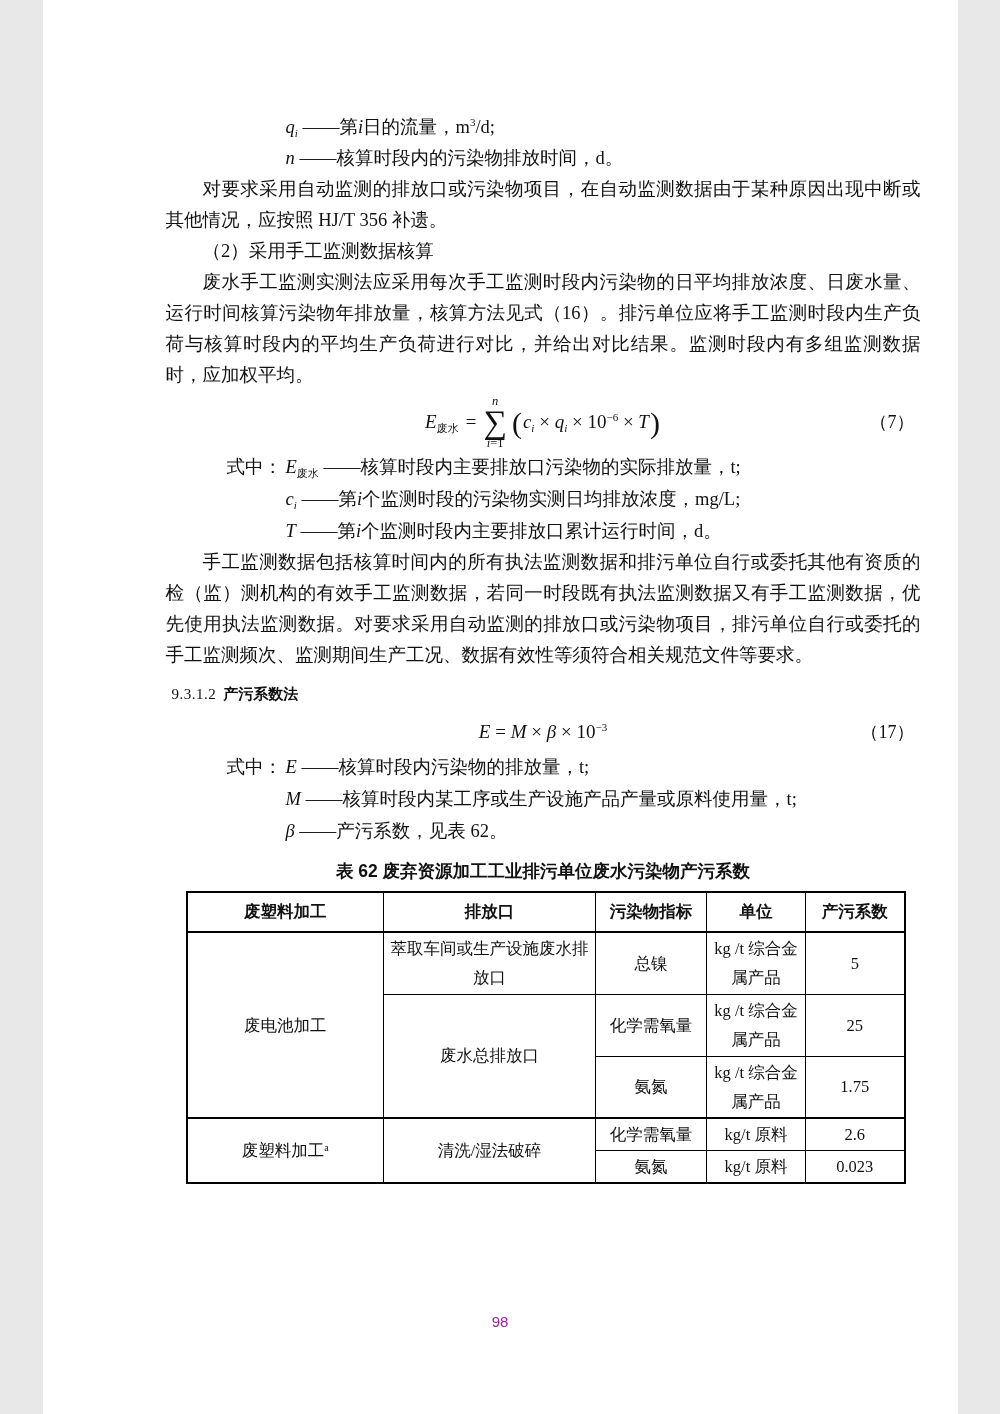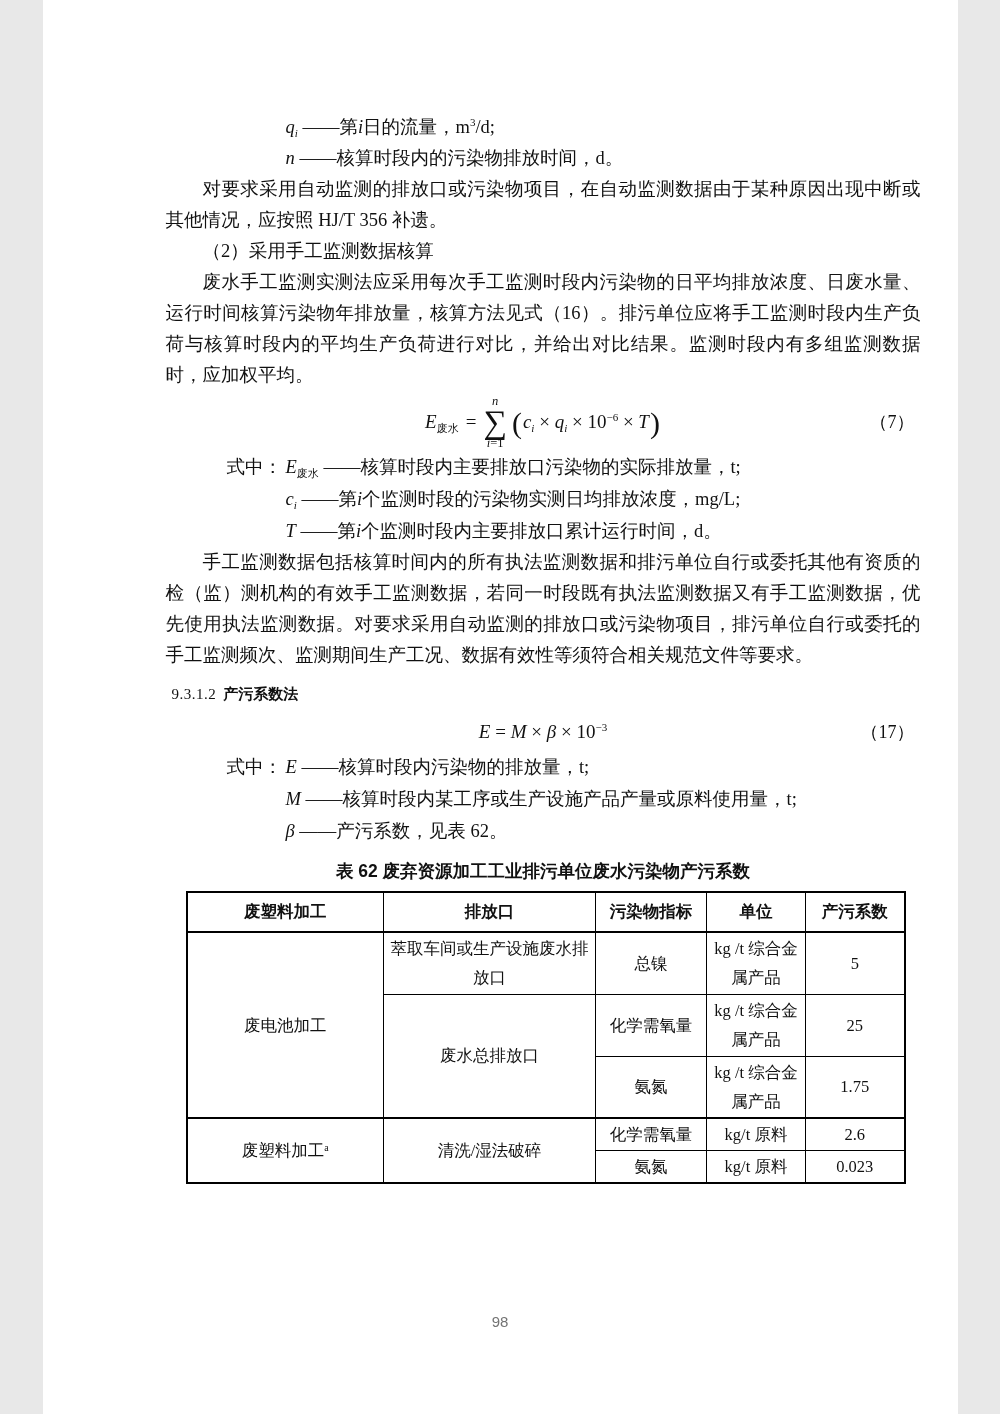--- a/index.html
+++ b/index.html
@@ -116,21 +116,21 @@
   .tbl tr.tall td { height:62px; }
   .tbl tr.short td { height:29px; }
   .tbl tr.group-sep td { border-top:2px solid #000; }
   .tbl td sup { font-size:10px; vertical-align:5px; }
   .page-number {
     position:absolute;
     left:0; right:0; bottom:84px;
     text-align:center;
     font-family:"Liberation Sans","DejaVu Sans",sans-serif;
     font-size:15px;
-    color:#737373;
+    color:#a21caf;
   }
 </style>
 </head>
 <body>
 
 <div class="page">
   <div class="content">
 
     <div class="def-line"><i>q</i><sub><i>i</i></sub> ——第<i>i</i>日的流量，m<sup>3</sup>/d;</div>
     <div class="def-line"><i>n</i> ——核算时段内的污染物排放时间，d。</div>

